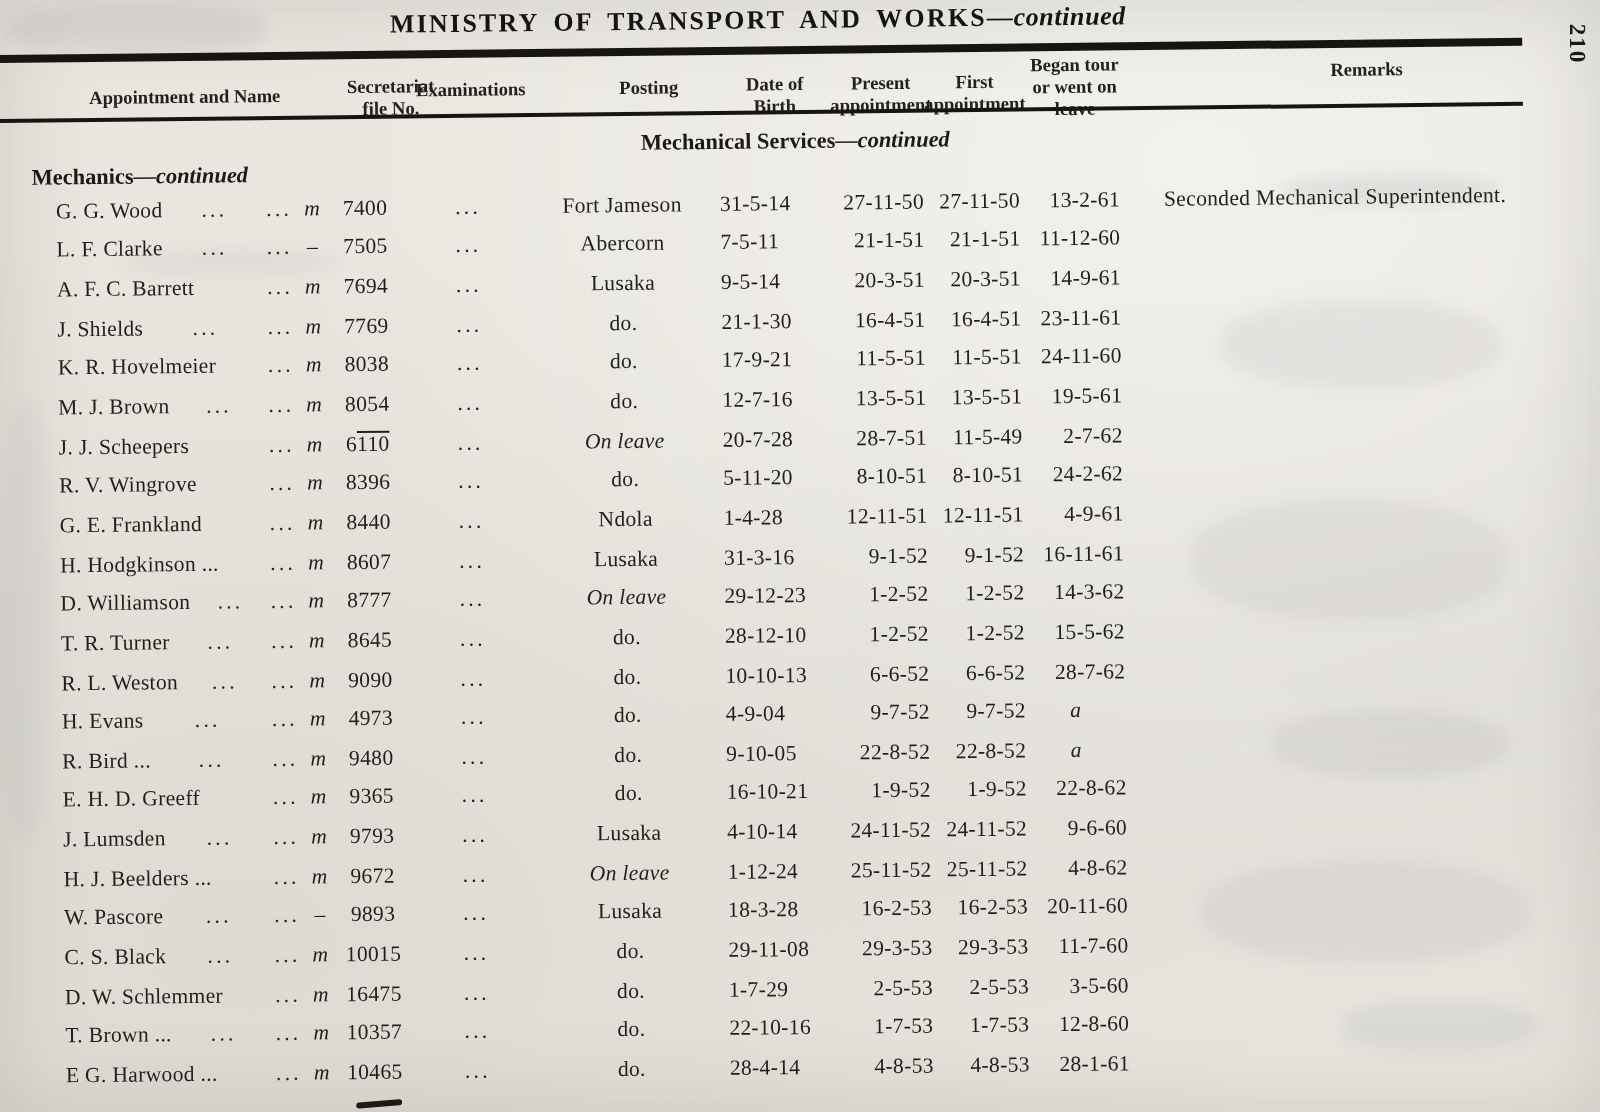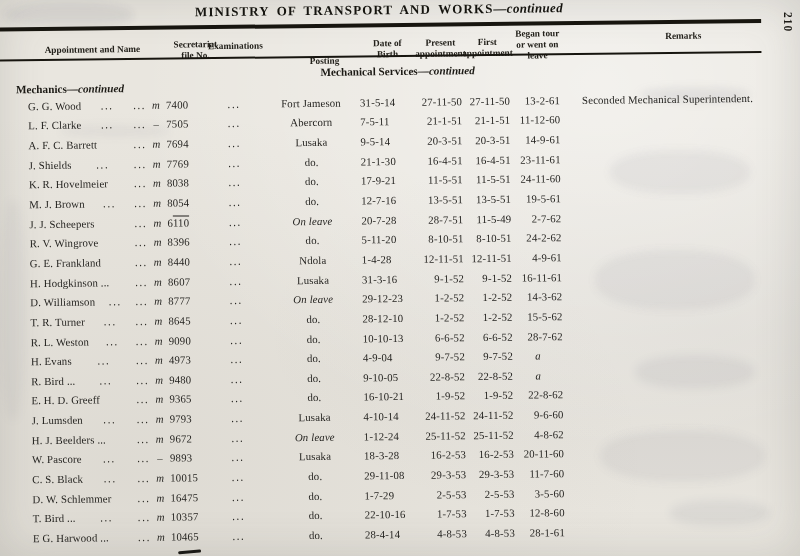--- a/index.html
+++ b/index.html
@@ -29,21 +29,21 @@
            font-size:9.3px;font-weight:bold;line-height:1.18;white-space:pre-line;color:#23211b;}
   .section{position:absolute;top:65px;left:0;width:800px;text-align:center;
            font-size:11.2px;font-weight:bold;color:#1c1a15;}
   .subsection{position:absolute;top:79px;left:18px;font-size:11.2px;font-weight:bold;color:#1c1a15;}
   .rows{position:absolute;top:92px;left:0;width:800px;}
   .row{display:flex;align-items:center;height:19.65px;font-size:10.8px;letter-spacing:.15px;}
   .cell{flex:none;}
   .c-name{margin-left:30px;width:118px;display:flex;justify-content:space-between;align-items:baseline;}
   .dots{letter-spacing:1.6px;color:#2a2823;}
   .c-mark{width:20px;text-align:center;font-style:italic;}
-  .c-file{width:40px;text-align:left;padding-right:7px;box-sizing:border-box;}
+  .c-file{width:40px;text-align:center;padding-right:7px;box-sizing:border-box;}
   .ovl{text-decoration:overline;}
   .c-exam{width:56px;text-align:center;letter-spacing:1.6px;}
   .c-post{width:98px;text-align:center;}
   .c-dob{width:50px;text-align:left;}
   .c-present{width:52px;text-align:right;}
   .c-first{width:48px;text-align:right;}
   .c-began{width:50px;text-align:right;}
   .c-began.fn{text-align:center;}
   .c-remarks{flex:1 1 auto;padding-left:22px;white-space:nowrap;}
   .pageno{position:absolute;top:16px;right:2px;transform:rotate(90deg);transform-origin:center;
@@ -69,21 +69,21 @@
   <div class="skew">
 
     <div class="title"><span>MINISTRY OF TRANSPORT AND WORKS</span><span class="it">—continued</span></div>
 
     <div class="rule rule-top"></div>
 
     <div class="colhead" style="left:95px;top:41px;">Appointment and Name</div>
     <div class="colhead" style="left:198px;top:37px;">Secretariat
 file No.</div>
     <div class="colhead" style="left:238px;top:39px;">Examinations</div>
-    <div class="colhead" style="left:311px;top:55px;padding-left:32px;">Posting</div>
+    <div class="colhead" style="left:311px;top:39px;padding-left:32px;">Posting</div>
     <div class="colhead" style="left:390px;top:38px;">Date of
 Birth</div>
     <div class="colhead" style="left:443px;top:38px;">Present
 appointment</div>
     <div class="colhead" style="left:490px;top:38px;">First
 appointment</div>
     <div class="colhead" style="left:540px;top:30px;">Began tour
 or went on
 leave</div>
     <div class="colhead" style="left:686px;top:34px;">Remarks</div>
@@ -416,21 +416,21 @@
           <div class="cell c-exam">...</div>
           <div class="cell c-post">do.</div>
           <div class="cell c-dob">1-7-29</div>
           <div class="cell c-present">2-5-53</div>
           <div class="cell c-first">2-5-53</div>
           <div class="cell c-began">3-5-60</div>
           <div class="cell c-remarks"></div>
         </div>
         <div class="row">
           <div class="cell c-name">
-            <span class="nm">T. Bird ...</span>
+            <span class="nm">T. Brown ...</span>
             <span class="dots">...</span>
             <span class="dots">...</span>
           </div>
           <div class="cell c-mark">m</div>
           <div class="cell c-file">10357</div>
           <div class="cell c-exam">...</div>
           <div class="cell c-post">do.</div>
           <div class="cell c-dob">22-10-16</div>
           <div class="cell c-present">1-7-53</div>
           <div class="cell c-first">1-7-53</div>

